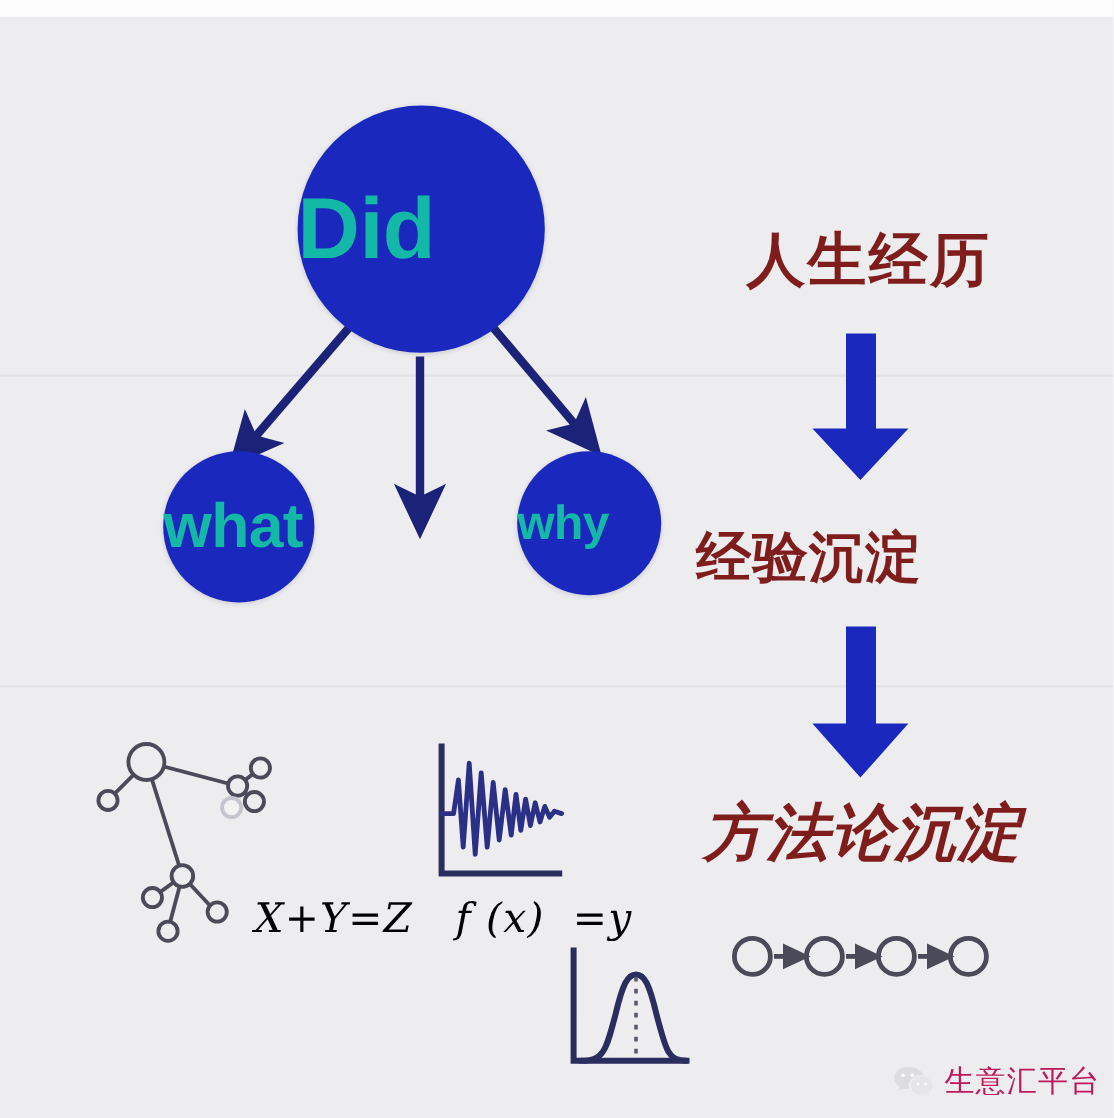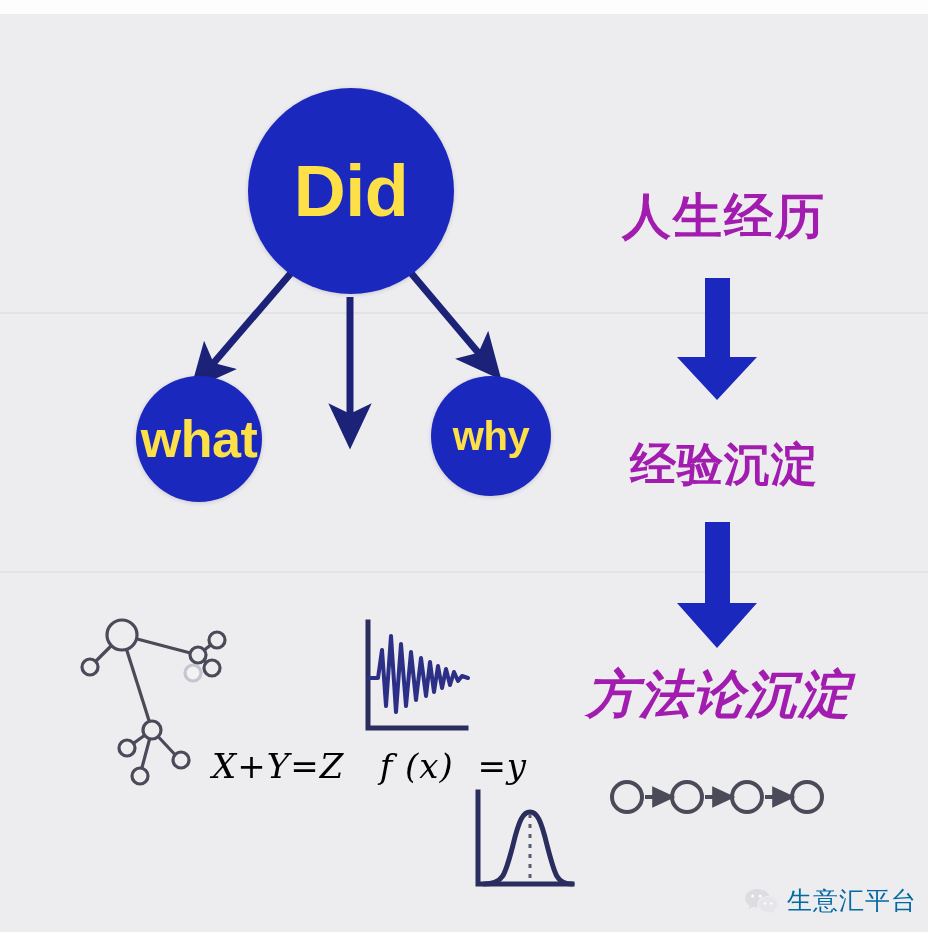--- a/index.html
+++ b/index.html
@@ -33,22 +33,22 @@
   .seam.s1 { top: 312px; }
   .seam.s2 { top: 571px; }
 
   
   .node {
     position: absolute;
     border-radius: 50%;
     background: #1a28bd;
     display: flex;
     align-items: center;
-    justify-content: center;
-    color: #fde047;
+    justify-content: flex-start;
+    color: #14b8a6;
     font-weight: bold;
     letter-spacing: -0.5px;
     box-shadow: 0 1px 4px rgba(40,40,80,0.18);
   }
   #node-did {
     left: 248px; top: 88px;
     width: 206px; height: 206px;
     font-size: 72px;
   }
   #node-what {
@@ -71,32 +71,32 @@
   .layer {
     position: absolute;
     left: 0; top: 0;
     width: 928px; height: 932px;
     pointer-events: none;
   }
 
   
   .cn-label {
     position: absolute;
-    color: #a21caf;
+    color: #7f1d1d;
     font-weight: bold;
     white-space: nowrap;
     font-family: "DejaVu Sans", "Liberation Sans", sans-serif;
   }
   #label-life {
     left: 622px; top: 184px;
     font-size: 49px;
     letter-spacing: 2px;
   }
   #label-exp {
-    left: 630px; top: 434px;
+    left: 580px; top: 434px;
     font-size: 46px;
     letter-spacing: 1px;
   }
   #label-method {
     left: 586px; top: 660px;
     font-size: 52px;
     letter-spacing: 1px;
     font-style: italic;
   }
 
@@ -116,21 +116,21 @@
   #watermark {
     position: absolute;
     left: 744px; top: 884px;
     display: flex;
     align-items: center;
     gap: 9px;
   }
   #watermark .wm-text {
     font-family: Liberation Serif, serif;
     font-size: 25px;
-    color: #0369a1;
+    color: #be185d;
     letter-spacing: 1px;
   }
 </style>
 </head>
 <body>
 
 <div id="canvas">
 
   <div class="top-strip"></div>
   <div class="seam s1"></div>

